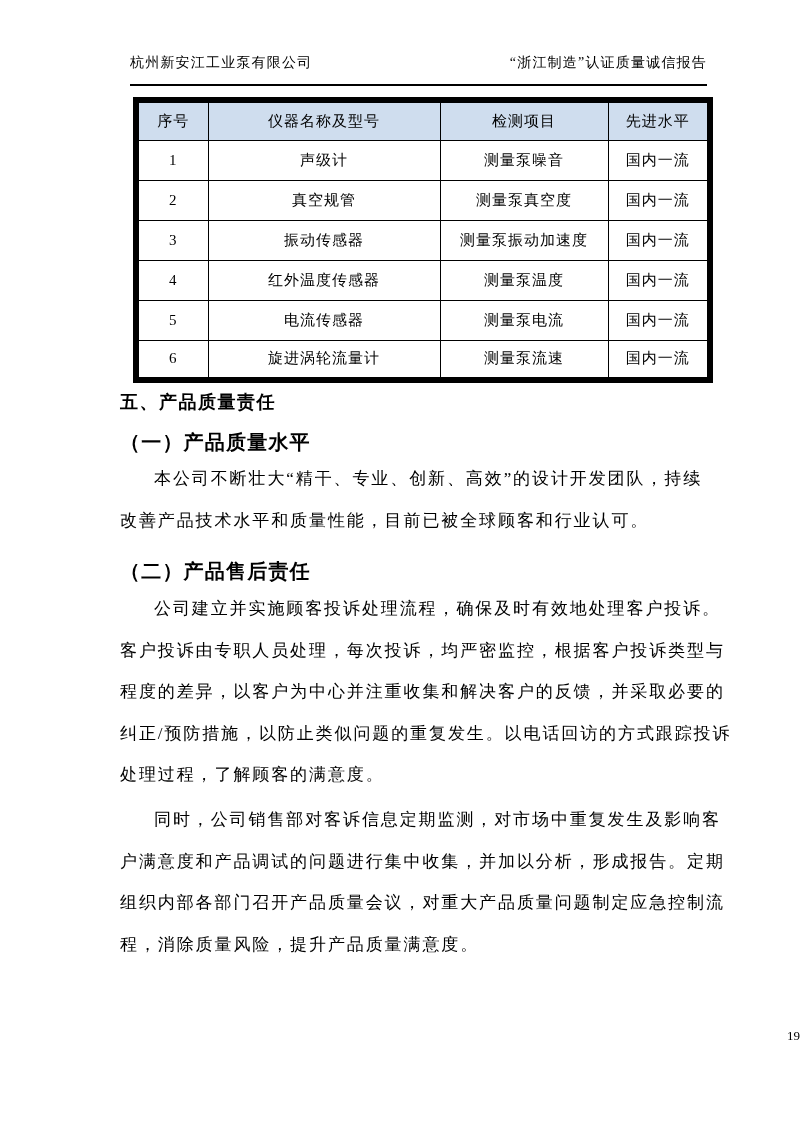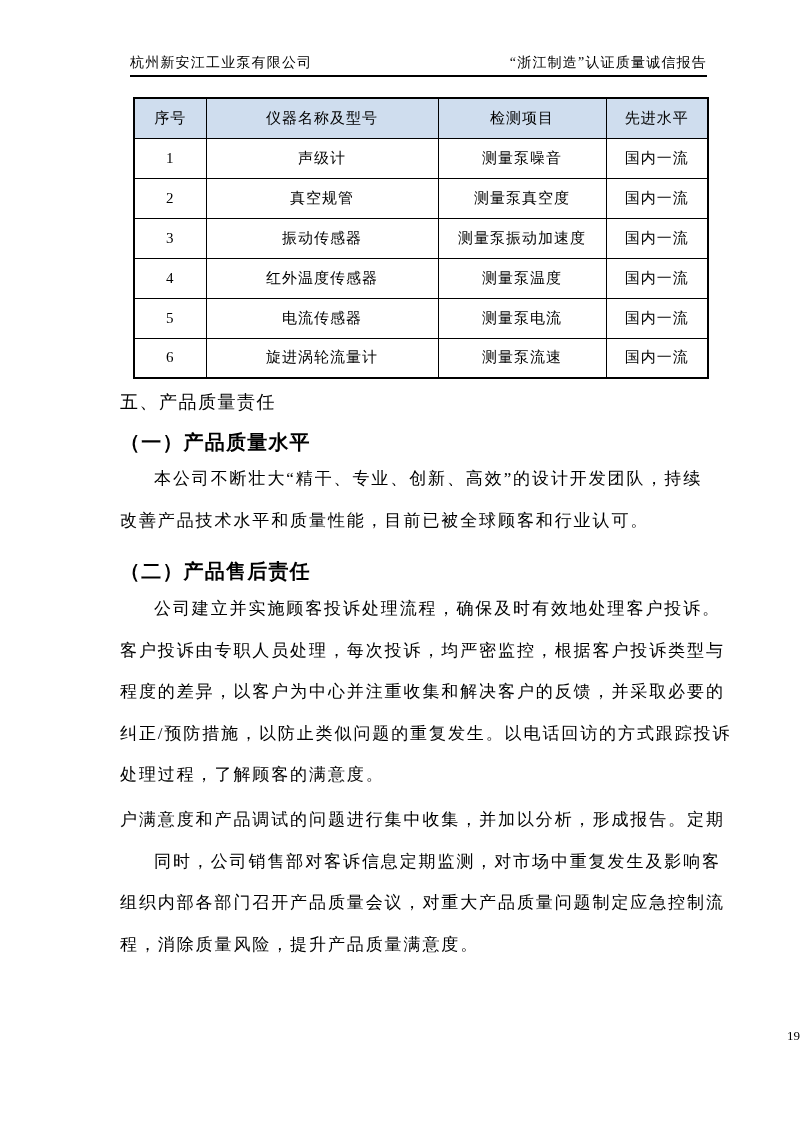--- a/index.html
+++ b/index.html
@@ -11,38 +11,38 @@
     margin:0 auto;
     font-family:"Liberation Serif","DejaVu Serif",serif;
     color:#000;
     overflow:hidden;
   }
   
   .doc-header {
     position:absolute; top:54px; left:130px; width:577px;
     display:flex; justify-content:space-between; align-items:flex-end;
     border-bottom:2px solid #000;
-    padding-bottom:3px;
+    padding-bottom:12px;
     font-size:14px; letter-spacing:1.2px;
   }
   
   .tbl-wrap { position:absolute; top:97px; left:133px; }
-  table { border-collapse:collapse; border:2px solid #000000; table-layout:fixed; }
+  table { border-collapse:collapse; border:6px solid #000000; table-layout:fixed; }
   col.c1{width:72px;} col.c2{width:232px;} col.c3{width:168px;} col.c4{width:102px;}
   th,td {
     border:1px solid #000; height:40px;
     text-align:center; vertical-align:middle;
     font-size:15px; font-weight:normal; letter-spacing:1px;
   }
   th { background:#cfddee; }
   
   .h1 {
     position:absolute; left:120px;
     font-family:"Liberation Sans","DejaVu Sans",sans-serif;
-    font-weight:normal; font-size:18px; letter-spacing:1.5px;
+    font-weight:bold; font-size:18px; letter-spacing:1.5px;
   }
   .h2 {
     position:absolute; left:120px;
     font-family:"Liberation Sans","DejaVu Sans",sans-serif;
     font-weight:bold; font-size:20px; letter-spacing:1.2px;
   }
   
   .para {
     position:absolute; left:120px; width:594px;
     font-size:17px; line-height:41.5px; letter-spacing:1.9px;
@@ -133,22 +133,22 @@
 
   <div class="para" style="top:588px;">
     <div class="line first">公司建立并实施顾客投诉处理流程，确保及时有效地处理客户投诉。</div>
     <div class="line">客户投诉由专职人员处理，每次投诉，均严密监控，根据客户投诉类型与</div>
     <div class="line">程度的差异，以客户为中心并注重收集和解决客户的反馈，并采取必要的</div>
     <div class="line">纠正/预防措施，以防止类似问题的重复发生。以电话回访的方式跟踪投诉</div>
     <div class="line">处理过程，了解顾客的满意度。</div>
   </div>
 
   <div class="para" style="top:799px;">
+    <div class="line first">同时，公司销售部对客诉信息定期监测，对市场中重复发生及影响客</div>
     <div class="line">户满意度和产品调试的问题进行集中收集，并加以分析，形成报告。定期</div>
-    <div class="line first">同时，公司销售部对客诉信息定期监测，对市场中重复发生及影响客</div>
     <div class="line">组织内部各部门召开产品质量会议，对重大产品质量问题制定应急控制流</div>
     <div class="line">程，消除质量风险，提升产品质量满意度。</div>
   </div>
 
 
   <div class="pagenum">19</div>
 
 </div>
 
 </body></html>

